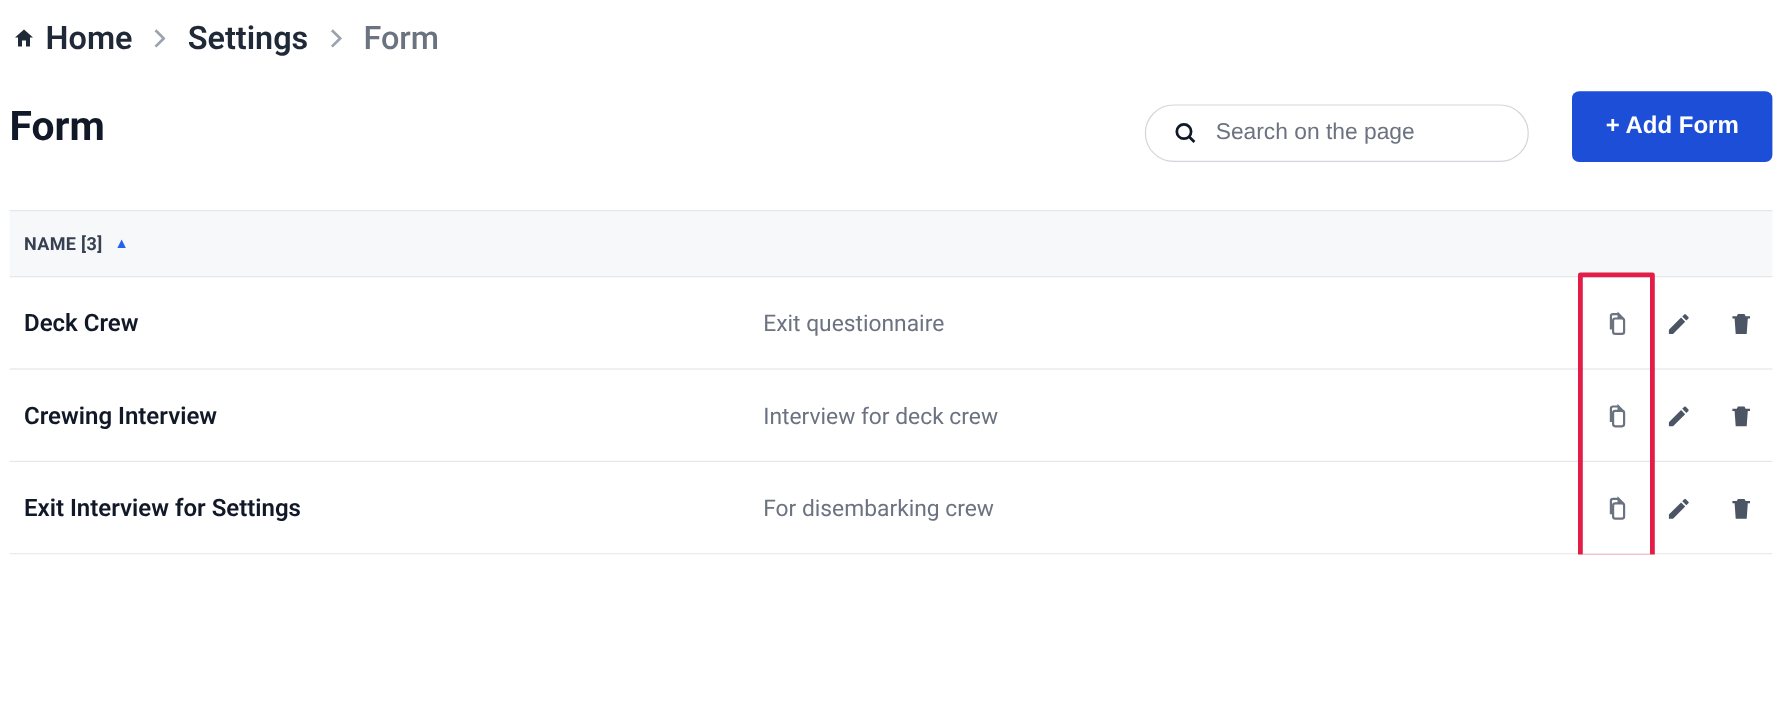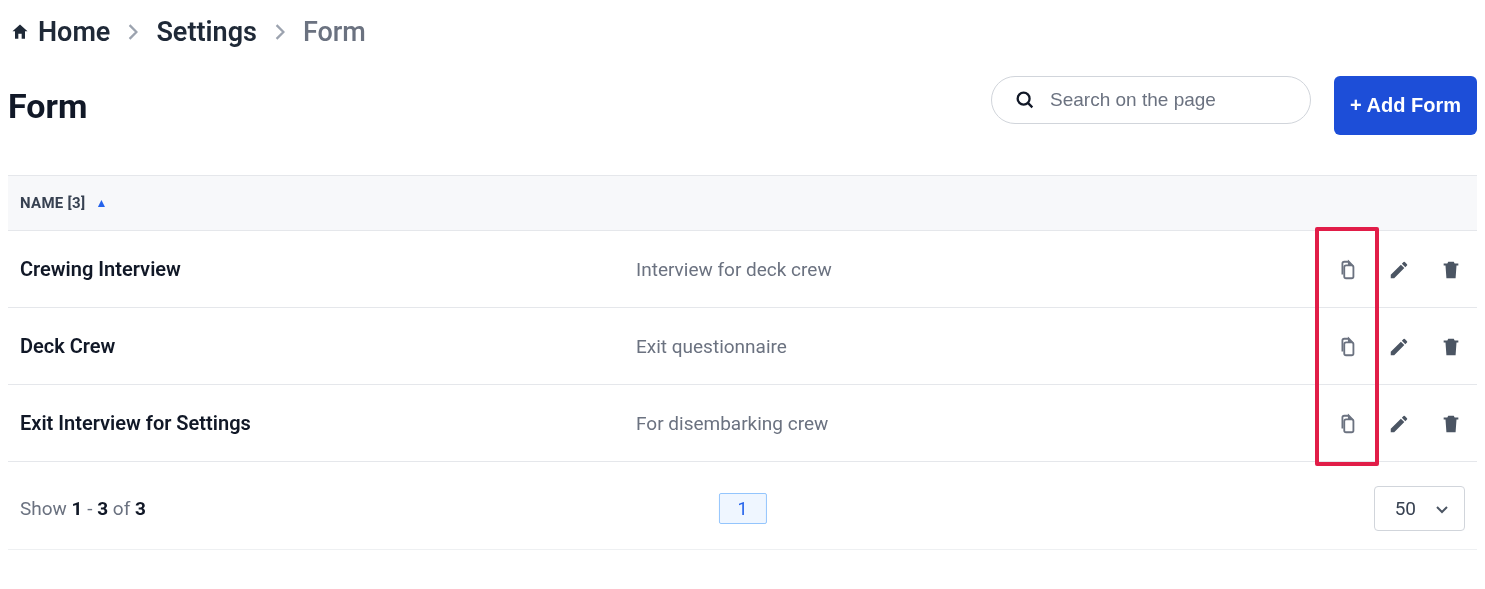--- a/index.html
+++ b/index.html
@@ -42,22 +42,22 @@
     justify-content: space-between;
     padding: 6px 0 40px 0;
   }
   .page-title {
     font-size: 34px;
     font-weight: 700;
     color: #111827;
   }
   .header-actions {
     display: flex;
-    align-items: flex-start;
-    gap: 23px;
+    align-items: flex-end;
+    gap: 36px;
   }
   .search-wrap {
     display: flex;
     align-items: center;
     gap: 14px;
     border: 1px solid #d1d5db;
     border-radius: 999px;
     padding: 12px 22px;
     width: 320px;
     background: #fff;
@@ -70,21 +70,21 @@
     color: #4b5563;
     width: 100%;
     background: transparent;
   }
   .search-input::placeholder { color: #6b7280; }
   .add-btn {
     background: #1d4ed8;
     color: #fff;
     border: none;
     border-radius: 6px;
-    padding: 18px 16px;
+    padding: 18px 28px;
     font-size: 20px;
     font-weight: 600;
     cursor: pointer;
   }
 
   
   .table { width: 100%; }
   .thead {
     display: flex;
     align-items: center;
@@ -234,27 +234,27 @@
     <div class="col-name">
       <span>NAME [3]</span>
       <span class="sort-caret">▲</span>
     </div>
     <div class="col-actions"></div>
   </div>
 
   <div class="tbody-wrap">
     <div class="tbody-rows">
       <div class="trow">
+        <div class="name">Deck Crew</div>
+        <div class="desc">Exit questionnaire</div>
+
+      </div>
+      <div class="trow">
         <div class="name">Crewing Interview</div>
         <div class="desc">Interview for deck crew</div>
-
-      </div>
-      <div class="trow">
-        <div class="name">Deck Crew</div>
-        <div class="desc">Exit questionnaire</div>
 
       </div>
       <div class="trow">
         <div class="name">Exit Interview for Settings</div>
         <div class="desc">For disembarking crew</div>
 
       </div>
     </div>
 
     <div class="actions-overlay">
@@ -331,32 +331,14 @@
                   <path d="M6 7h12l-1 14H7L6 7zm3-4h6l1 2h4v2H4V5h4l1-2z"></path>
                 </svg>
               </span>
             </div>
       </div>
       <div class="highlight-box" style="left:-18px; top:-4px; bottom:-4px; width:64px;"></div>
     </div>
   </div>
 </div>
 
-<div class="footer-wrap">
-  <div class="footer">
-    <div class="showing">
-      <span>Show </span><b>1</b><span> - </span><b>3</b><span> of </span><b>3</b>
-    </div>
-    <div class="pager">
-      <span class="page-num">1</span>
-    </div>
-    <div class="page-size">
-      <span>50</span>
-      <span>
-            <svg viewBox="0 0 16 16" fill="none" stroke="#4b5563" stroke-width="2">
-              <path d="M3 6l5 5 5-5"></path>
-            </svg>
-          </span>
-    </div>
-  </div>
+
 </div>
 
-</div>
-
 </body></html>

